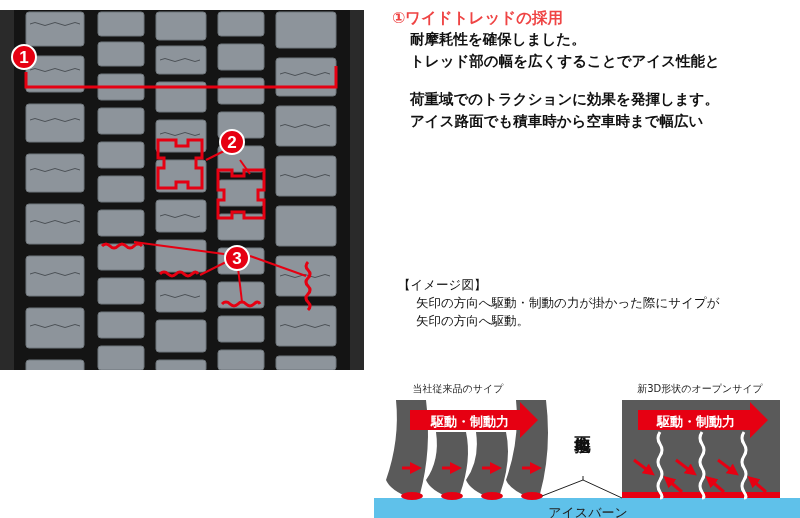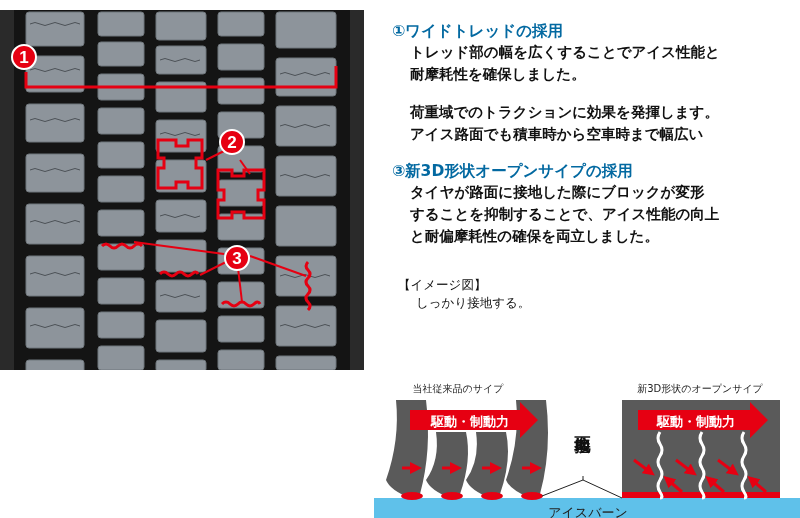--- a/index.html
+++ b/index.html
@@ -2,21 +2,21 @@
 <html><head>
   <meta charset="utf-8">
   <style>
     html, body { margin:0; padding:0; }
     body { width:800px; height:518px; background:#ffffff; position:relative; overflow:hidden;
            font-family:"DejaVu Sans", sans-serif; color:#111; }
     .photo { position:absolute; left:0; top:10px; width:364px; height:360px; background:#1a1a1a; overflow:hidden; }
     .photo svg { display:block; }
     .features { position:absolute; left:392px; top:8px; width:400px; }
     .feature { margin-bottom:16px; }
-    .feature-title { color:#0369a1; font-weight:bold; font-size:15.5px; line-height:20px; white-space:nowrap;margin-top:13px; }
+    .feature-title { color:#ef4444; font-weight:bold; font-size:15.5px; line-height:20px; white-space:nowrap; }
     .feature-body { font-weight:bold; font-size:14.5px; line-height:22px; padding-left:18px; white-space:nowrap; }
     .image-note { position:absolute; left:398px; top:276px; width:400px; font-size:12.5px; line-height:18px; }
     .image-note .label { white-space:nowrap; }
     .image-note .desc { padding-left:18px; }
     .image-note .desc div { white-space:nowrap; }
     .diagram { position:absolute; left:370px; top:380px; width:430px; height:142px; }
     .diagram svg { display:block; }
   </style>
 </head>
 <body>
@@ -129,44 +129,37 @@
       <circle cx="237" cy="248" r="12" fill="#e60012" stroke="#fff" stroke-width="2"></circle>
       <text x="237" y="254" text-anchor="middle" font-family="Liberation Sans, sans-serif" font-weight="bold" font-size="17" fill="#fff">3</text>
     </g>
   </svg>
 </div>
 
 <div class="features">
   <div class="feature">
     <div class="feature-title">①ワイドトレッドの採用</div>
     <div class="feature-body">
+      <div>耐摩耗性を確保しました。</div>
       <div>トレッド部の幅を広くすることでアイス性能と</div>
-      <div>耐摩耗性を確保しました。</div>
     </div>
   </div>
   <div class="feature">
     <div class="feature-body">
       <div>荷重域でのトラクションに効果を発揮します。</div>
       <div>アイス路面でも積車時から空車時まで幅広い</div>
     </div>
   </div>
-  <div class="feature">
-    <div class="feature-title">③新3D形状オープンサイプの採用</div>
-    <div class="feature-body">
-      <div>タイヤが路面に接地した際にブロックが変形</div>
-      <div>することを抑制することで、アイス性能の向上</div>
-      <div>と耐偏摩耗性の確保を両立しました。</div>
-    </div>
-  </div>
 </div>
 
 <div class="image-note">
   <div class="label">【イメージ図】</div>
   <div class="desc">
-    <div>しっかり接地する。</div>
+    <div>矢印の方向へ駆動・制動の力が掛かった際にサイプが</div>
+    <div>矢印の方向へ駆動。</div>
   </div>
 </div>
 
 <div class="diagram">
   <svg width="430" height="142" viewBox="0 0 430 142">
     <defs>
       <marker id="arrHead" markerWidth="4" markerHeight="4" refX="2" refY="2" orient="auto">
         <path d="M0,0 L4,2 L0,4 z" fill="#e60012"></path>
       </marker>
     </defs>

